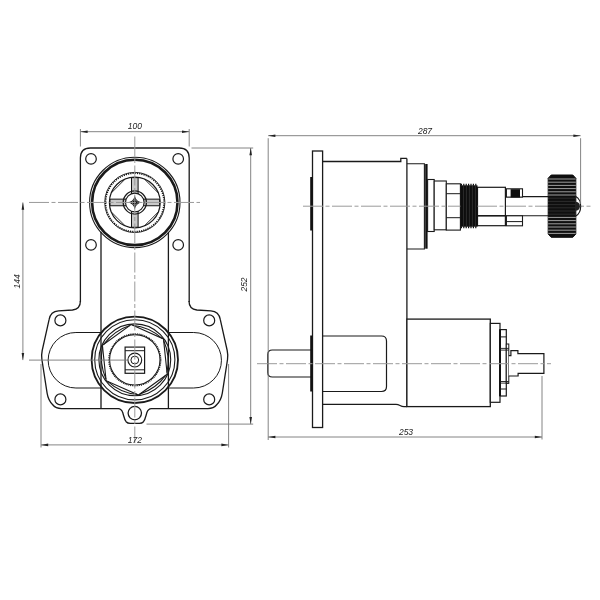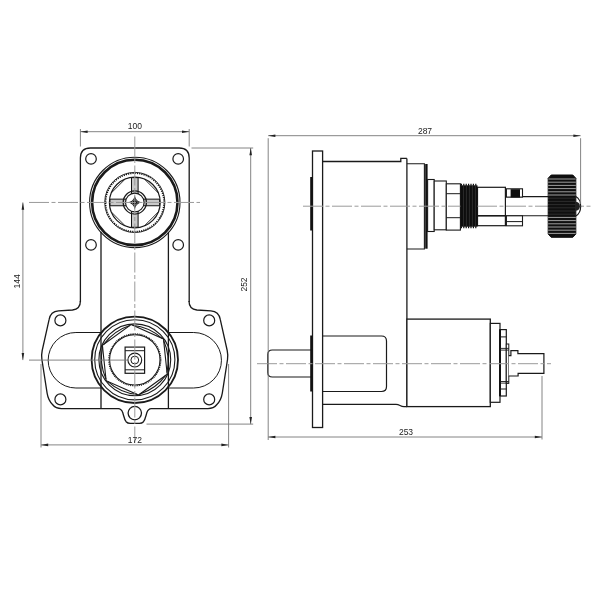--- a/index.html
+++ b/index.html
@@ -1,16 +1,16 @@
 <!DOCTYPE html>
 <html><head>
 <meta charset="utf-8">
 <style>
 html,body{margin:0;padding:0;background:#fff;}
-#page{width:554px;height:600px;background:#ef4444;position:relative;font-family:"Liberation Sans",sans-serif;}
+#page{width:554px;height:600px;background:#ef4444;position:relative;font-family:"Liberation Sans",sans-serif;font-style:italic;}
 svg{position:absolute;top:0;left:0;}
 text{font-family:"Liberation Sans",sans-serif;fill:#222;-webkit-font-smoothing:antialiased;}
 </style>
 </head>
 <body>
 <div id="page">
 <svg width="600" height="600" viewBox="0 0 600 600">
 
 <rect x="0" y="0" width="600" height="600" fill="#ffffff"></rect>
 

